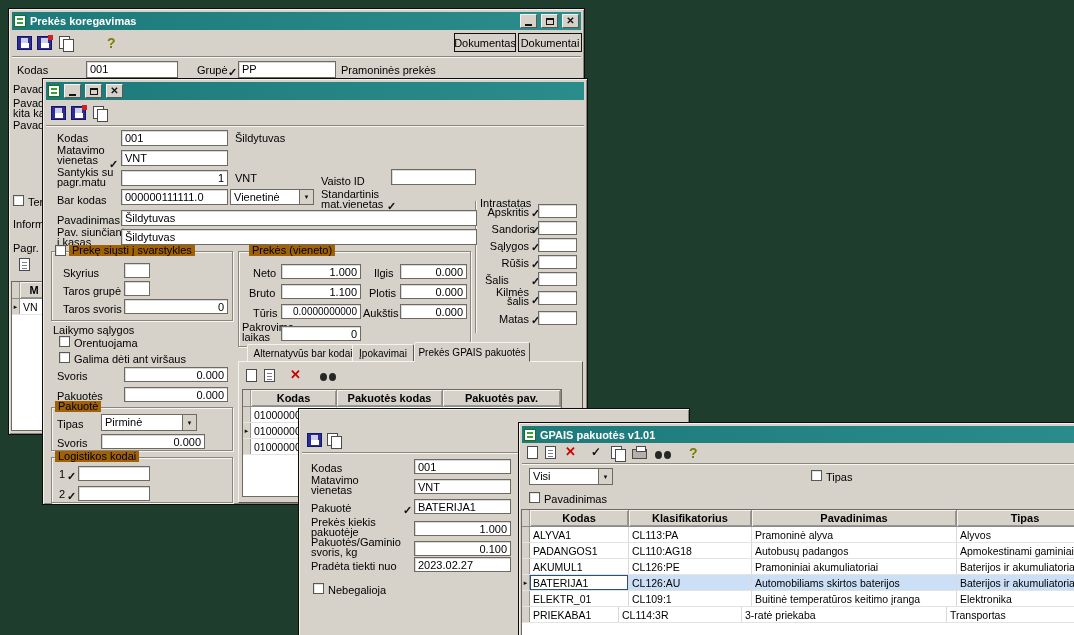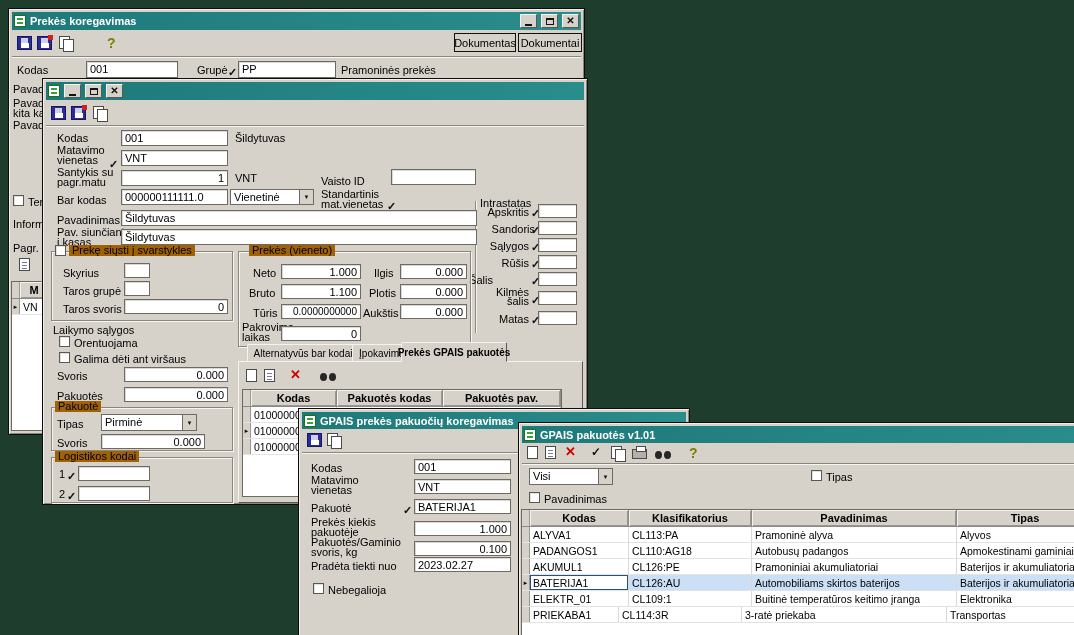--- a/index.html
+++ b/index.html
@@ -186,21 +186,21 @@
     <div class="field" style="left:495px;top:125px;width:39px;height:14px"></div>
     <span class="lbl" style="left:436px;top:145px;width:56px;text-align:right">Sandoris</span>
     <span class="chk" style="left:488px;top:146px">✓</span>
     <div class="field" style="left:495px;top:142px;width:39px;height:14px"></div>
     <span class="lbl" style="left:430px;top:162px;width:56px;text-align:right">Sąlygos</span>
     <span class="chk" style="left:488px;top:163px">✓</span>
     <div class="field" style="left:495px;top:159px;width:39px;height:14px"></div>
     <span class="lbl" style="left:430px;top:179px;width:56px;text-align:right">Rūšis</span>
     <span class="chk" style="left:488px;top:180px">✓</span>
     <div class="field" style="left:495px;top:176px;width:39px;height:14px"></div>
-    <span class="lbl" style="left:410px;top:196px;width:56px;text-align:center">Šalis</span>
+    <span class="lbl" style="left:442px;top:196px;width:56px;text-align:left">Šalis</span>
     <span class="chk" style="left:488px;top:197px">✓</span>
     <div class="field" style="left:495px;top:193px;width:39px;height:14px"></div>
     <span class="lbl wrap" style="left:434px;top:209px;width:52px;text-align:right;line-height:9px">Kilmės šalis</span>
     <span class="chk" style="left:488px;top:216px">✓</span>
     <div class="field" style="left:495px;top:212px;width:39px;height:14px"></div>
     <span class="lbl" style="left:430px;top:235px;width:56px;text-align:right">Matas</span>
     <span class="chk" style="left:488px;top:236px">✓</span>
     <div class="field" style="left:495px;top:232px;width:39px;height:14px"></div>
 
     <span class="lbl" style="left:14px;top:136px">Pavadinimas</span>
@@ -262,21 +262,21 @@
     <span class="lbl gtitle" style="left:12px;top:372px">Logistikos kodai</span>
     <span class="lbl" style="left:16px;top:390px">1</span>
     <span class="chk" style="left:24px;top:392px">✓</span>
     <div class="field" style="left:35px;top:387px;width:72px;height:15px"></div>
     <span class="lbl" style="left:16px;top:410px">2</span>
     <span class="chk" style="left:24px;top:412px">✓</span>
     <div class="field" style="left:35px;top:407px;width:72px;height:15px"></div>
 
     <div class="tab" style="left:204px;top:265px;width:112px;height:18px">Alternatyvūs bar kodai</div>
     <div class="tab" style="left:309px;top:265px;width:62px;height:18px">Įpokavimai</div>
-    <div class="tab" style="left:358px;top:263px;width:106px;height:20px;z-index:4;font-weight:bold">Prekės GPAIS pakuotės</div>
+    <div class="tab" style="left:371px;top:263px;width:116px;height:20px;z-index:4;font-weight:normal">Prekės GPAIS pakuotės</div>
     <div class="panel" style="left:195px;top:282px;width:345px;height:142px;z-index:3"></div>
     <span class="ico ic-pg" style="left:203px;top:290px;z-index:4"></span>
     <span class="ico ic-pg lines" style="left:221px;top:290px;z-index:4"></span>
     <span class="ico ic-x" style="left:247px;top:289px;z-index:4">✕</span>
     <span class="ico ic-bn" style="left:277px;top:291px;z-index:4"></span>
     <div class="grid" style="left:199px;top:310px;width:320px;height:108px;z-index:4">
       <div class="grow head">
         <span class="gmark"></span>
         <span class="gcell" style="width:86px">Kodas</span>
         <span class="gcell" style="width:106px">Pakuotės kodas</span>
@@ -297,24 +297,20 @@
       <div class="grow">
         <span class="gmark"></span>
         <span class="gcell" style="width:86px">010000000</span>
         <span class="gcell" style="width:106px"></span>
         <span class="gcell" style="flex:1"></span>
       </div>
     </div>
   </section>
 
   <section class="win" style="left:298px;top:408px;width:392px;height:250px;z-index:3">
-    <div class="tbar" style="height:17px">
-      <span class="appico"></span>
-      <span class="ttext">GPAIS prekės pakuočių koregavimas</span>
-    </div>
     <span class="ico ic-fl" style="left:8px;top:24px"></span>
     <span class="ico ic-cp" style="left:28px;top:24px"></span>
     <div class="hsep" style="left:3px;right:3px;top:43px"></div>
 
     <span class="lbl" style="left:12px;top:54px">Kodas</span>
     <div class="field" style="left:115px;top:50px;width:97px;height:15px">001</div>
     <span class="lbl" style="left:12px;top:66px">Matavimo</span>
     <span class="lbl" style="left:12px;top:76px">vienetas</span>
     <div class="field" style="left:115px;top:70px;width:97px;height:15px">VNT</div>
     <span class="lbl" style="left:12px;top:94px">Pakuotė</span>

